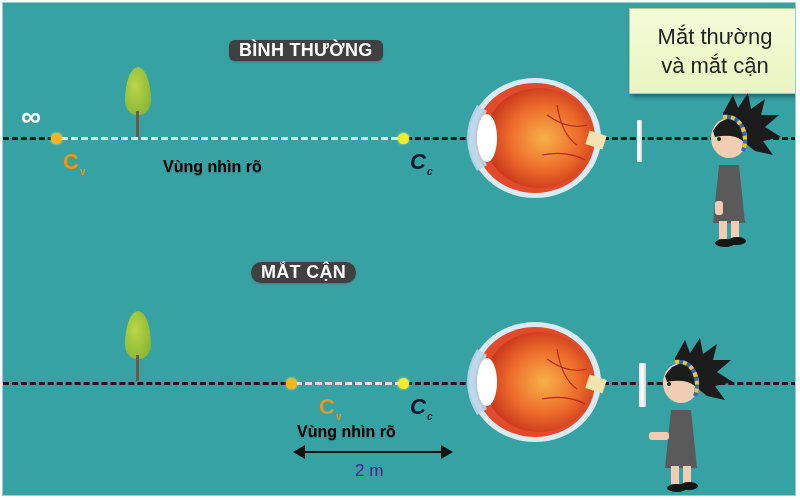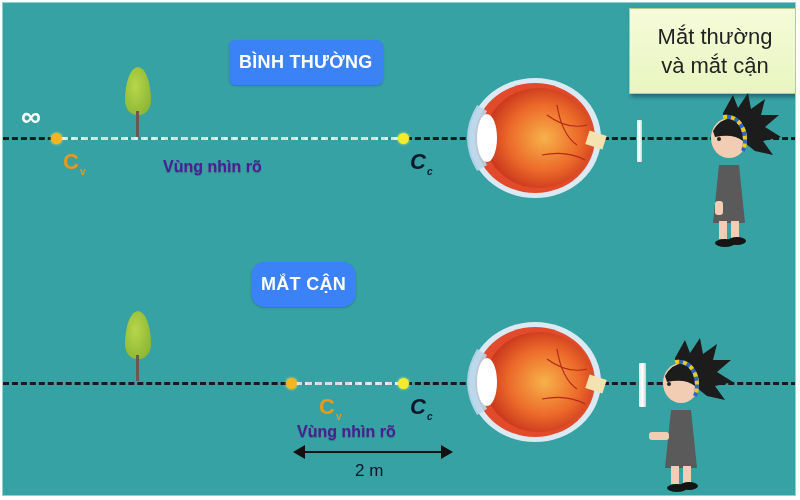--- a/index.html
+++ b/index.html
@@ -1,31 +1,31 @@
 <!DOCTYPE html>
 <html><head>
 <meta charset="utf-8">
 <style>
   html,body{margin:0;padding:0;}
   body{width:800px;height:500px;overflow:hidden;background:#ffffff;font-family:"Liberation Sans",sans-serif;}
   .stage{position:absolute;left:2px;top:2px;width:794px;height:494px;background:#36a2a4;border:1px solid #8fd0d2;box-sizing:border-box;overflow:hidden;}
   .title-box{position:absolute;left:626px;top:5px;width:170px;height:84px;background:linear-gradient(#f6fbd9,#e8f5c0);border:1px solid #b7c98a;box-shadow:2px 3px 4px rgba(0,0,0,0.35);display:flex;flex-direction:column;align-items:center;justify-content:center;color:#222;font-size:22px;line-height:29px;text-align:center;}
-  .section-label{position:absolute;background:#3b82f6;color:#fff;font-weight:bold;font-size:18px;border-radius:6px;padding:12px 10px;letter-spacing:0.3px;box-shadow:0 1px 2px rgba(0,0,0,0.2);}
+  .section-label{position:absolute;background:#404040;color:#fff;font-weight:bold;font-size:18px;border-radius:6px;padding:0 10px;letter-spacing:0.3px;box-shadow:0 1px 2px rgba(0,0,0,0.2);}
   .axis{position:absolute;left:0;width:794px;height:0;border-top:3px dashed #1a1a1a;}
   .clear-zone{position:absolute;height:3px;background:repeating-linear-gradient(90deg,#ffffff 0 7px,#36a2a4 7px 10px);opacity:0.85;}
   .dot{position:absolute;width:11px;height:11px;border-radius:50%;box-shadow:0 0 3px rgba(255,240,120,0.9);}
   .cv-dot{background:#f5b51c;}
   .cc-dot{background:#f3ec2a;}
   .point-label{position:absolute;font-weight:bold;font-size:22px;}
   .point-label sub{font-size:10px;vertical-align:-6px;margin-left:1px;}
   .cv{color:#e8981a;margin-left:36px;}
   .cc{color:#0f172a;font-style:italic;}
   .infinity{position:absolute;left:18px;top:98px;color:#fff;font-size:28px;font-weight:bold;}
-  .zone-text{position:absolute;color:#4c1d95;font-weight:bold;font-size:16px;text-shadow:0 1px 1px rgba(0,0,0,0.25);}
-  .distance{position:absolute;color:#0f172a;font-size:17px;text-align:right;}
+  .zone-text{position:absolute;color:#000000;font-weight:bold;font-size:16px;text-shadow:0 1px 1px rgba(0,0,0,0.25);}
+  .distance{position:absolute;color:#4c1d95;font-size:17px;text-align:right;}
   .arrow{position:absolute;height:2px;background:#111;}
   .arrow:before,.arrow:after{content:"";position:absolute;top:-6px;border-top:7px solid transparent;border-bottom:7px solid transparent;}
   .arrow:before{left:-2px;border-right:12px solid #111;}
   .arrow:after{right:-2px;border-left:12px solid #111;}
   .tree{position:absolute;width:30px;height:70px;}
   .tree .crown{position:absolute;left:2px;top:0;width:26px;height:48px;background:radial-gradient(ellipse at 40% 40%,#b8d64a,#7fae2e);border-radius:50% 50% 45% 45% / 70% 70% 30% 30%;}
   .tree .trunk{position:absolute;left:13px;top:44px;width:3px;height:26px;background:#6b5a4c;}
   .eye{position:absolute;width:160px;height:125px;}
   .screen{position:absolute;width:5px;background:linear-gradient(90deg,#dfe6ea,#ffffff,#c8d0d4);border-radius:1px;}
   .person{position:absolute;width:90px;height:160px;}

